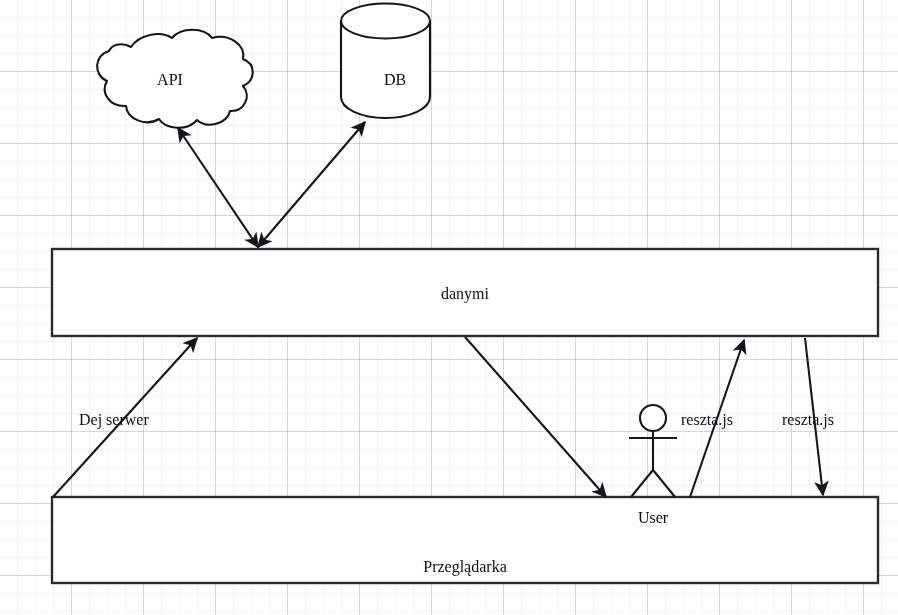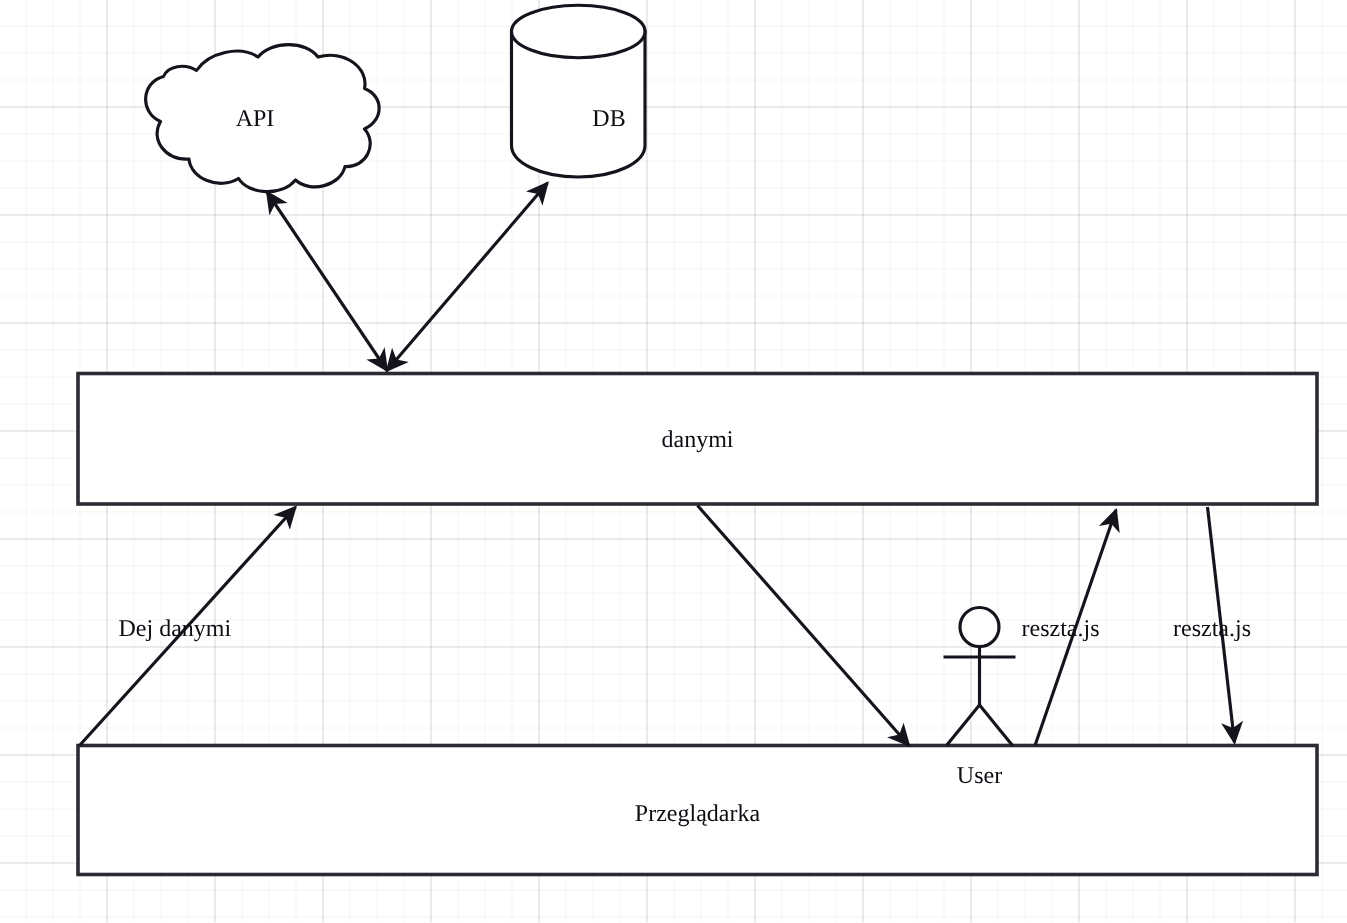--- a/index.html
+++ b/index.html
@@ -93,28 +93,28 @@
       <circle cx="653" cy="418" r="13" fill="#ffffff"></circle>
       <line x1="653" y1="431" x2="653" y2="470"></line>
       <line x1="629" y1="438" x2="677" y2="438"></line>
       <line x1="653" y1="470" x2="631" y2="497"></line>
       <line x1="653" y1="470" x2="675" y2="497"></line>
     </g>
   </svg>
 
   <div class="lbl lbl-ctr" style="left:170px; top:80px;">API</div>
 
-  <div class="lbl lbl-ctr" style="left:406px; top:80px;">DB</div>
+  <div class="lbl lbl-ctr" style="left:395px; top:80px;">DB</div>
 
   <div class="lbl lbl-ctr" style="left:465px; top:294px;">danymi</div>
 
-  <div class="lbl lbl-ctr" style="left:465px; top:543px;">Przeglądarka</div>
+  <div class="lbl lbl-ctr" style="left:465px; top:567px;">Przeglądarka</div>
 
   <div class="lbl lbl-ctr" style="left:653px; top:518px;font-family:Liberation Serif, serif;">User</div>
 
-  <div class="lbl" style="left:79px; top:412px;">Dej danymi</div>
+  <div class="lbl" style="left:79px; top:412px;">Dej serwer</div>
 
 
   <div class="lbl" style="left:681px; top:412px;">reszta.js</div>
 
   <div class="lbl" style="left:782px; top:412px;">reszta.js</div>
 
 </div>
 
 </body></html>

